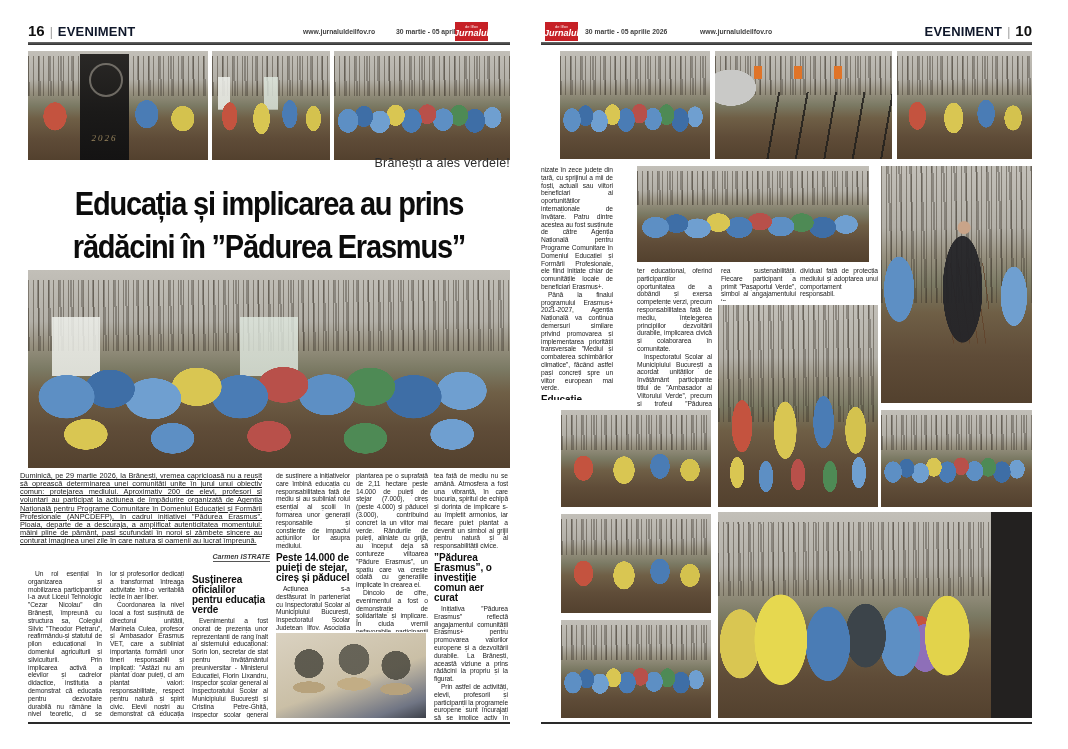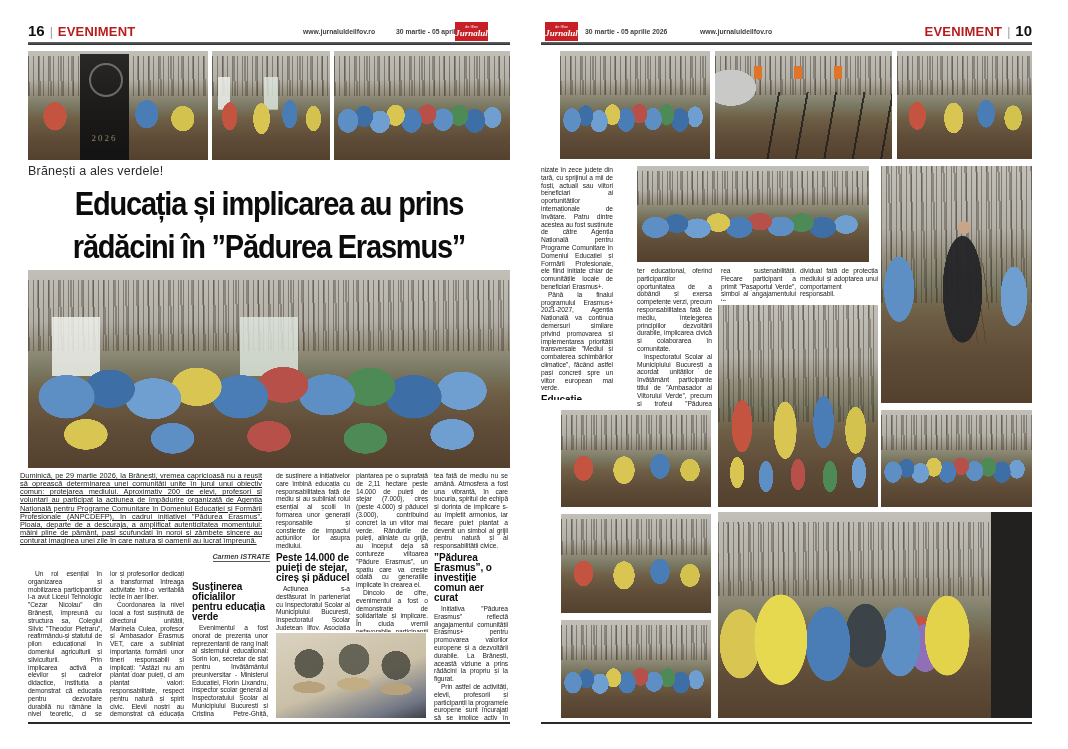--- a/index.html
+++ b/index.html
@@ -2,47 +2,47 @@
 <html><head>
 <meta charset="utf-8">
 <style>
   html,body{margin:0;padding:0;background:#ffffff;}
   .spread{position:relative;width:1068px;height:749px;background:#fff;overflow:hidden;
           font-family:"Liberation Sans",sans-serif;color:#1a1a1a;}
   
   .hdr{position:absolute;display:flex;align-items:baseline;gap:5px;}
   .pgnum{font-size:15px;font-weight:800;color:#111;}
   .pipe{color:#9a9a9a;font-size:12px;font-weight:400;}
-  .section{font-size:13px;font-weight:800;color:#b91c1c;letter-spacing:.2px;}
+  .section{font-size:13px;font-weight:800;color:#0f172a;letter-spacing:.2px;}
   .hdr-small{position:absolute;font-size:6.8px;font-weight:700;color:#3f3f3f;white-space:nowrap;}
   .logo{position:absolute;width:33px;height:19px;background:#c62026;display:flex;flex-direction:column;
         align-items:center;justify-content:center;line-height:1;}
   .logo .lt{font-size:4px;color:#fff;opacity:.9;}
-  .logo .lm{font-family:Liberation Serif, serif;font-style:italic;font-weight:700;font-size:9px;color:#fff;}
+  .logo .lm{font-family:Liberation Sans, sans-serif;font-style:italic;font-weight:700;font-size:9px;color:#fff;}
   .hrule{position:absolute;height:2.5px;background:linear-gradient(#6a6a6a,#2e2e2e);}
   .brule{position:absolute;height:2px;background:#2a2a2a;}
   
-  .kicker{position:absolute;left:28px;top:164px;width:482px;text-align:left;
+  .kicker{position:absolute;left:28px;top:156px;width:482px;text-align:right;
           font-size:12.5px;color:#2b2b2b;letter-spacing:.2px;}
   .headline{position:absolute;left:28px;top:183px;width:482px;text-align:center;color:#0c0c0c;
             font-weight:800;font-size:29px;line-height:38px;letter-spacing:-1.2px;
             transform:scaleY(1.12);transform-origin:top center;}
   
   .lead{position:absolute;left:20px;top:472px;width:242px;height:80px;overflow:hidden;
         font-size:7.4px;line-height:8.15px;text-align:justify;color:#222;text-decoration:underline;}
   .byline{position:absolute;left:28px;top:553px;width:242px;text-align:right;
           font-size:7px;font-style:italic;font-weight:700;color:#3c3c3c;}
   .byline span{border-bottom:1px solid #555;padding-bottom:1px;}
   .col{position:absolute;overflow:hidden;font-size:6.7px;line-height:7.8px;
        text-align:justify;letter-spacing:-.1px;color:#1c1c1c;}
   .col p{margin:0;}
   .col p.ind{text-indent:7px;}
   .col h3{margin:3px 0 2px 0;font-size:10px;line-height:10px;font-weight:800;
           text-align:left;letter-spacing:-.1px;color:#0d0d0d;}
-  .col h3.first{margin-top:12px;}
+  .col h3.first{margin-top:5px;}
   
   .ph{position:absolute;overflow:hidden;
       background:linear-gradient(180deg,#c2bfb8 0%,#b3b0a8 26%,#96907f 38%,#7b7a64 50%,#6f5f46 62%,#5f4c38 80%,#53412e 100%);}
   .ph::before{content:"";position:absolute;left:0;right:0;top:5%;height:36%;
       background:repeating-linear-gradient(90deg,rgba(68,60,48,.5) 0 1px,transparent 1px 5px),
                  repeating-linear-gradient(88deg,rgba(50,44,36,.35) 0 2px,transparent 2px 11px);}
   .pb{position:absolute;inset:0;background-repeat:no-repeat;}
   .pb-crowd{background-image:
     radial-gradient(ellipse 9% 17% at 8% 64%,#5d8fc4 0 64%,transparent 65%),
     radial-gradient(ellipse 8% 15% at 17% 60%,#3e6ea6 0 64%,transparent 65%),
@@ -62,21 +62,21 @@
   .pb-banner{background-image:
     linear-gradient(90deg,transparent 0 5%,rgba(238,240,235,.85) 5% 15%,transparent 15% 44%,rgba(224,233,224,.8) 44% 56%,transparent 56%);
     background-size:100% 30%;background-position:0 34%;}
   .pb-row2{background-image:
     radial-gradient(ellipse 7% 12% at 12% 83%,#d9c652 0 64%,transparent 65%),
     radial-gradient(ellipse 7% 12% at 30% 85%,#5d8fc4 0 64%,transparent 65%),
     radial-gradient(ellipse 7% 12% at 50% 84%,#b8504a 0 64%,transparent 65%),
     radial-gradient(ellipse 7% 12% at 70% 85%,#4e8a55 0 64%,transparent 65%),
     radial-gradient(ellipse 7% 12% at 88% 83%,#6f9fd0 0 64%,transparent 65%);}
   .slab{position:absolute;left:29%;top:3%;width:27%;height:97%;
-        background:linear-gradient(180deg,#2a2826,#1b1a19 55%,#141313);}
+        background:linear-gradient(180deg,#2a2826,#1b1a19 55%,#141313);font-style:italic;}
   .slab::before{content:"";position:absolute;left:18%;top:8%;width:62%;height:0;padding-top:62%;
         border:2px solid rgba(205,198,185,.45);border-radius:50%;}
   .slab-year{position:absolute;left:0;right:0;bottom:16%;text-align:center;
         color:#97835c;font-size:9px;letter-spacing:2px;font-family:"Liberation Serif",serif;}
   .pb-shovels{background-image:
     repeating-linear-gradient(100deg,transparent 0 13px,rgba(33,31,28,.85) 13px 15px,transparent 15px 28px),
     repeating-linear-gradient(90deg,transparent 0 16px,#e07428 16px 24px,transparent 24px 40px),
     radial-gradient(ellipse 22% 26% at 9% 34%,#c9c9c7 0 64%,transparent 65%);
     background-size:72% 62%,64% 12%,100% 100%;background-position:100% 100%,36% 16%,0 0;}
   .sc-trophy{background:linear-gradient(160deg,#dad2c1 0%,#cabfa6 55%,#707584 86%,#3c4049 100%);}

